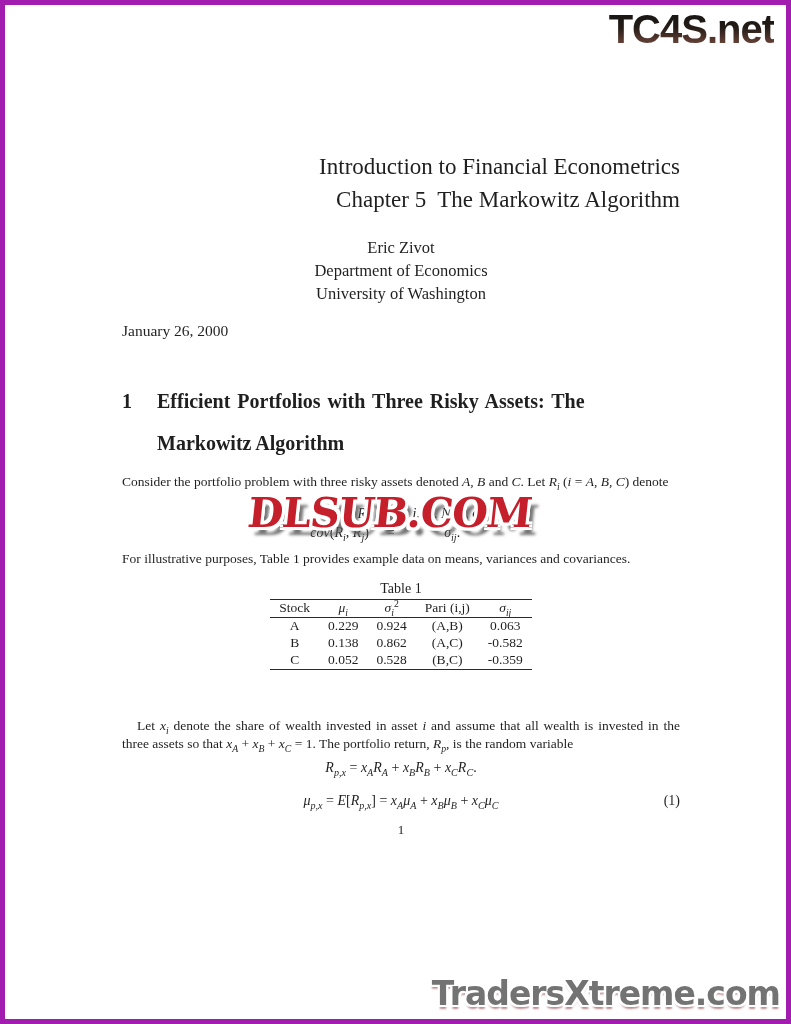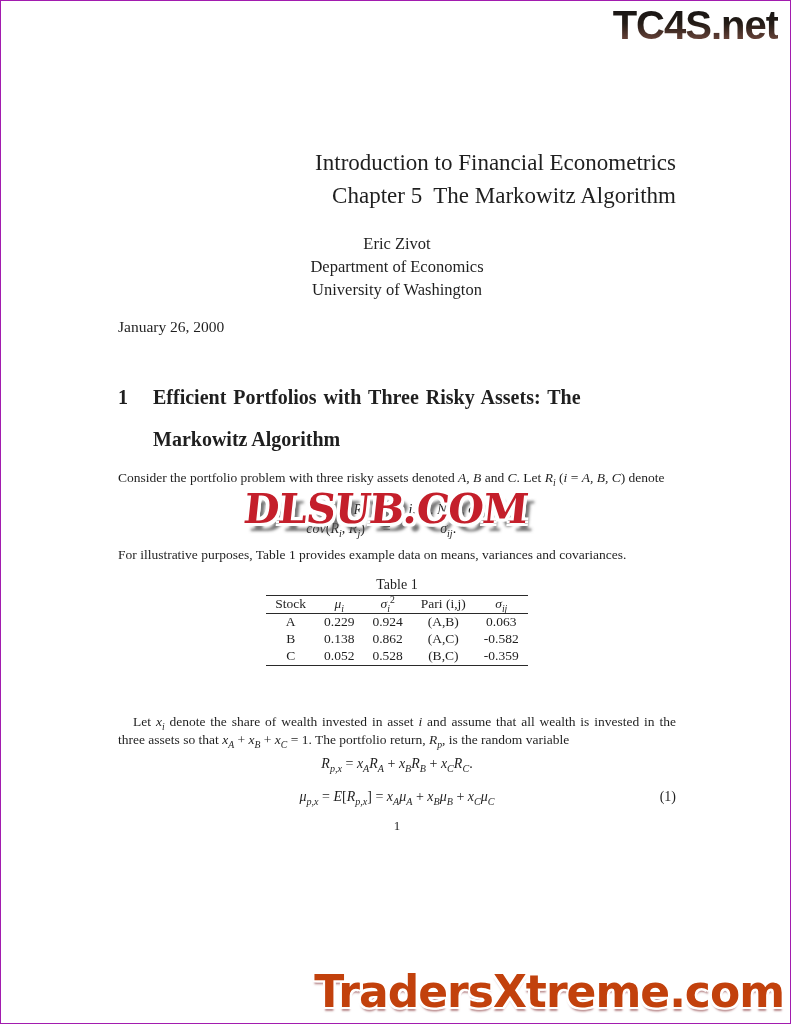--- a/index.html
+++ b/index.html
@@ -4,21 +4,21 @@
 <style>
   html,body{margin:0;padding:0;background:#fff;}
   .page{
     position:relative;
     width:791px;height:1024px;
     background:#fff;
     overflow:hidden;
     font-family:"Liberation Serif", serif;
     color:#1f1f1f;
     box-sizing:border-box;
-    border:1px solid #a21caf;
+    border:5px solid #a21caf;
   }
   .content{
     position:relative;
     width:558px;
     margin-left:117px;
   }
   
   .tc4s{
     position:absolute; top:2px; right:12px;
     font-family:"Liberation Sans", sans-serif;
@@ -92,22 +92,22 @@
     transform:skewX(-6deg);
     white-space:nowrap;
     text-shadow:
       -3px -3px 0 #fff, 3px -3px 0 #fff, -3px 3px 0 #fff, 3px 3px 0 #fff,
       -3px 0 0 #fff, 3px 0 0 #fff, 0 -3px 0 #fff, 0 3px 0 #fff,
       7px 8px 3px rgba(95,95,95,0.85);
   }
   .traders{
     position:absolute; right:6px; bottom:6px;
     font-family:"DejaVu Sans", sans-serif;
-    font-weight:bold; font-size:44px; letter-spacing:-1px;
-    color:#c2410c;
+    font-weight:bold; font-size:33px; letter-spacing:-1px;
+    color:#737373;
     white-space:nowrap;
     text-shadow:
       -2px -2px 0 #fff, 2px -2px 0 #fff, -2px 2px 0 #fff, 2px 2px 0 #fff,
       -2px 0 0 #fff, 2px 0 0 #fff, 0 -2px 0 #fff, 0 2px 0 #fff,
       0 4px 2px rgba(130,45,50,0.55);
   }
 </style>
 </head>
 <body>
 

